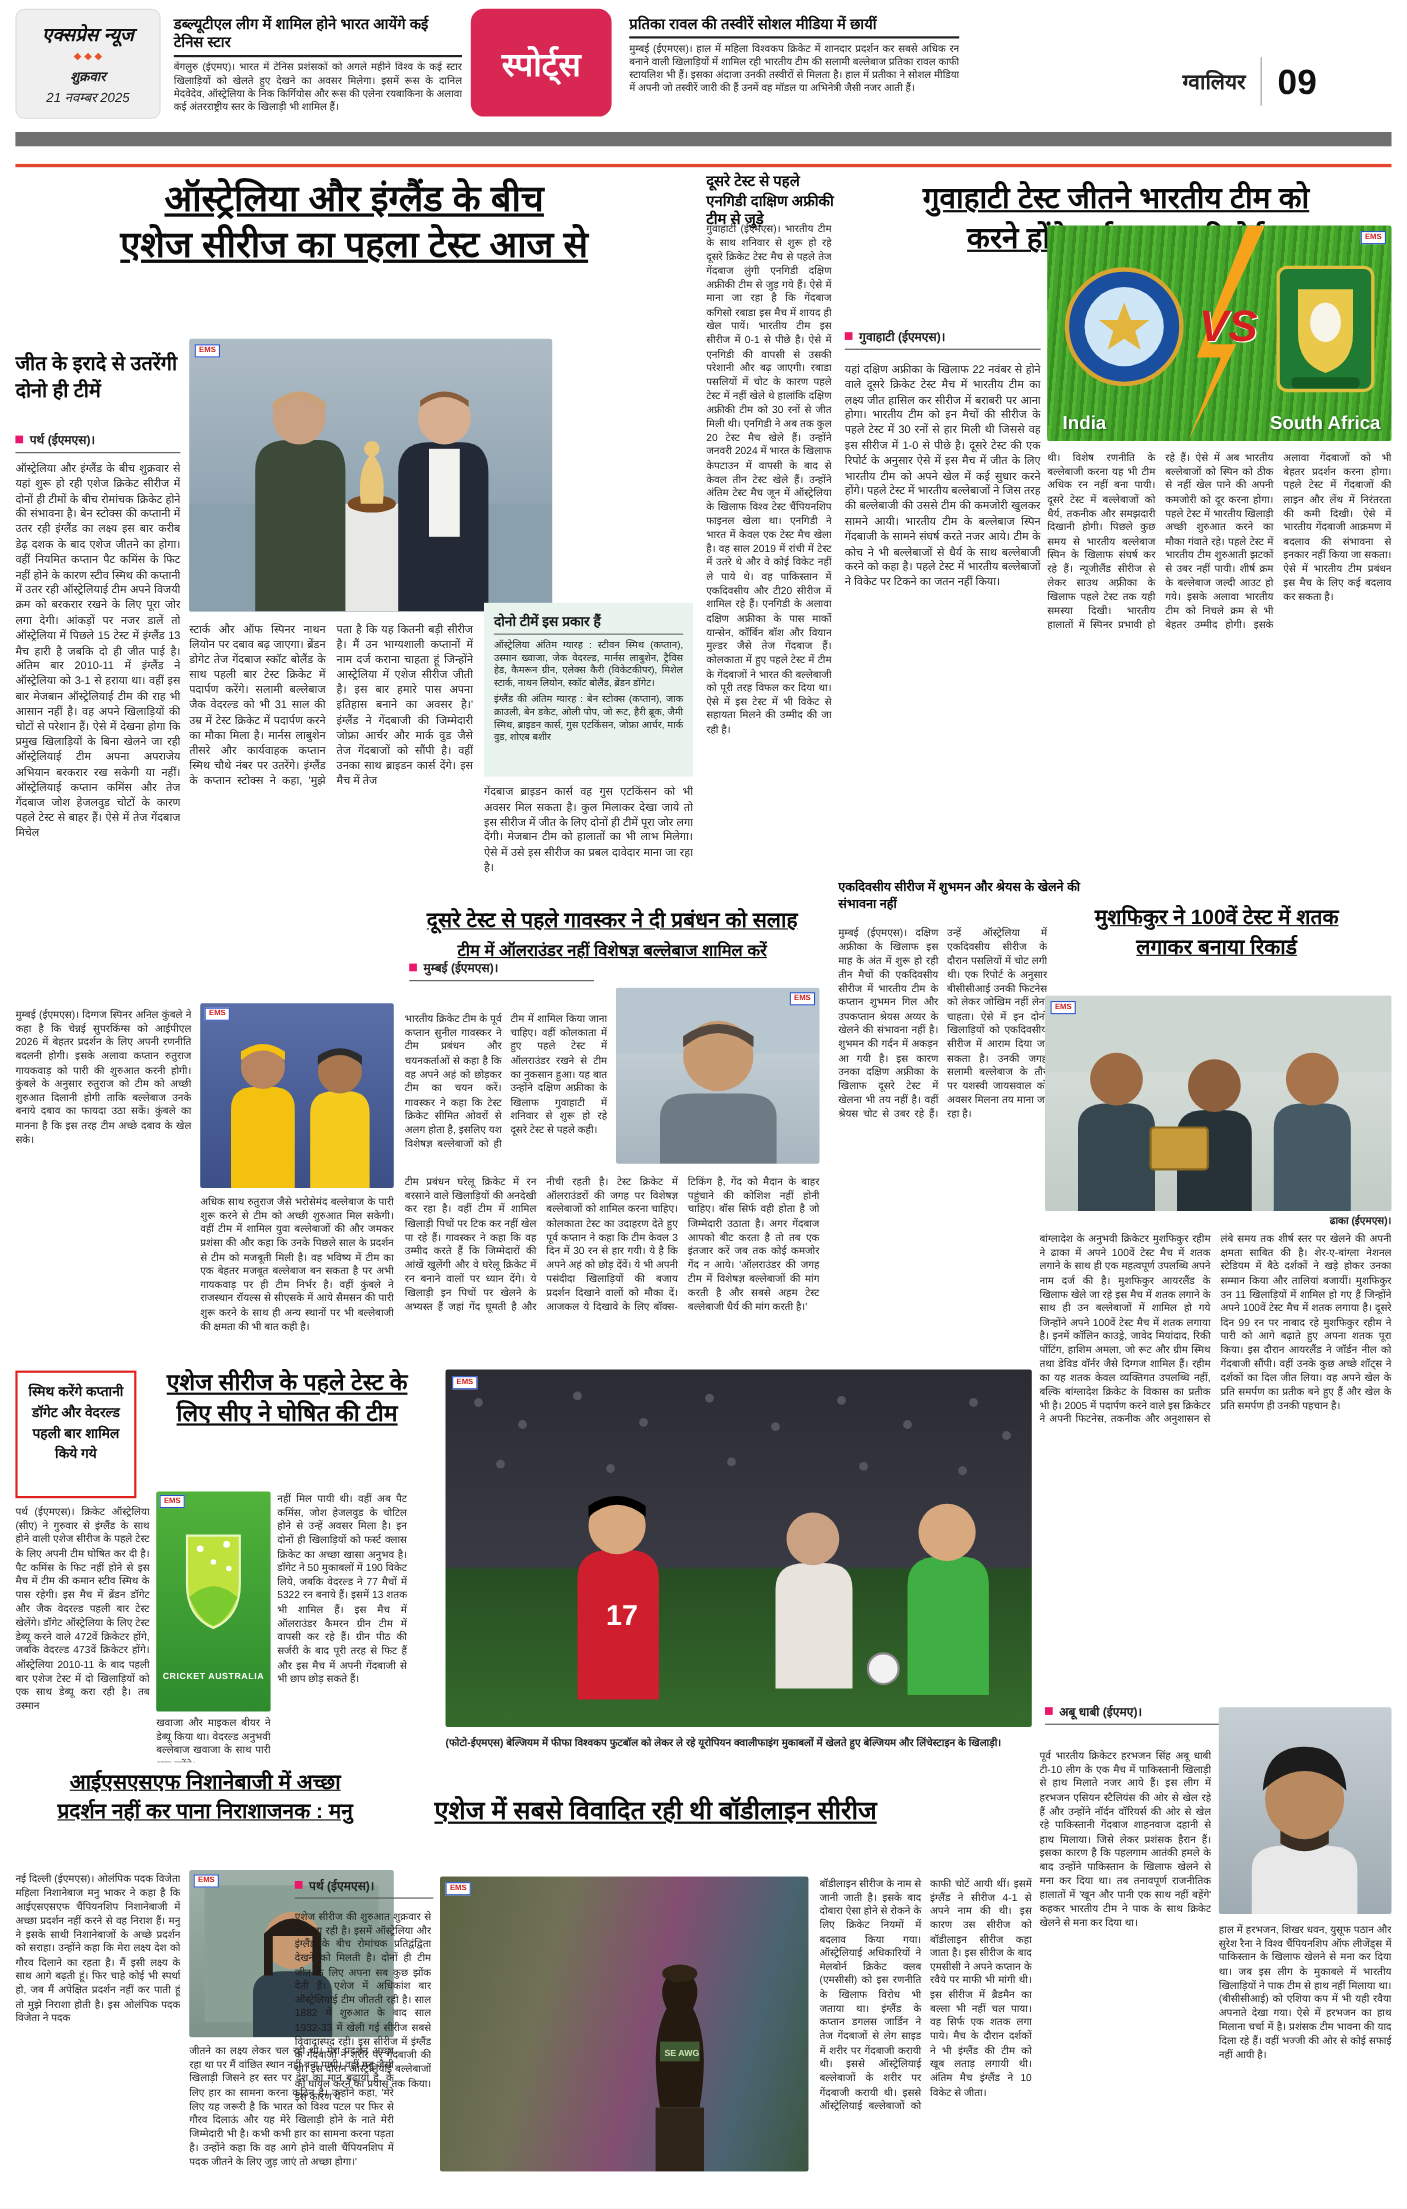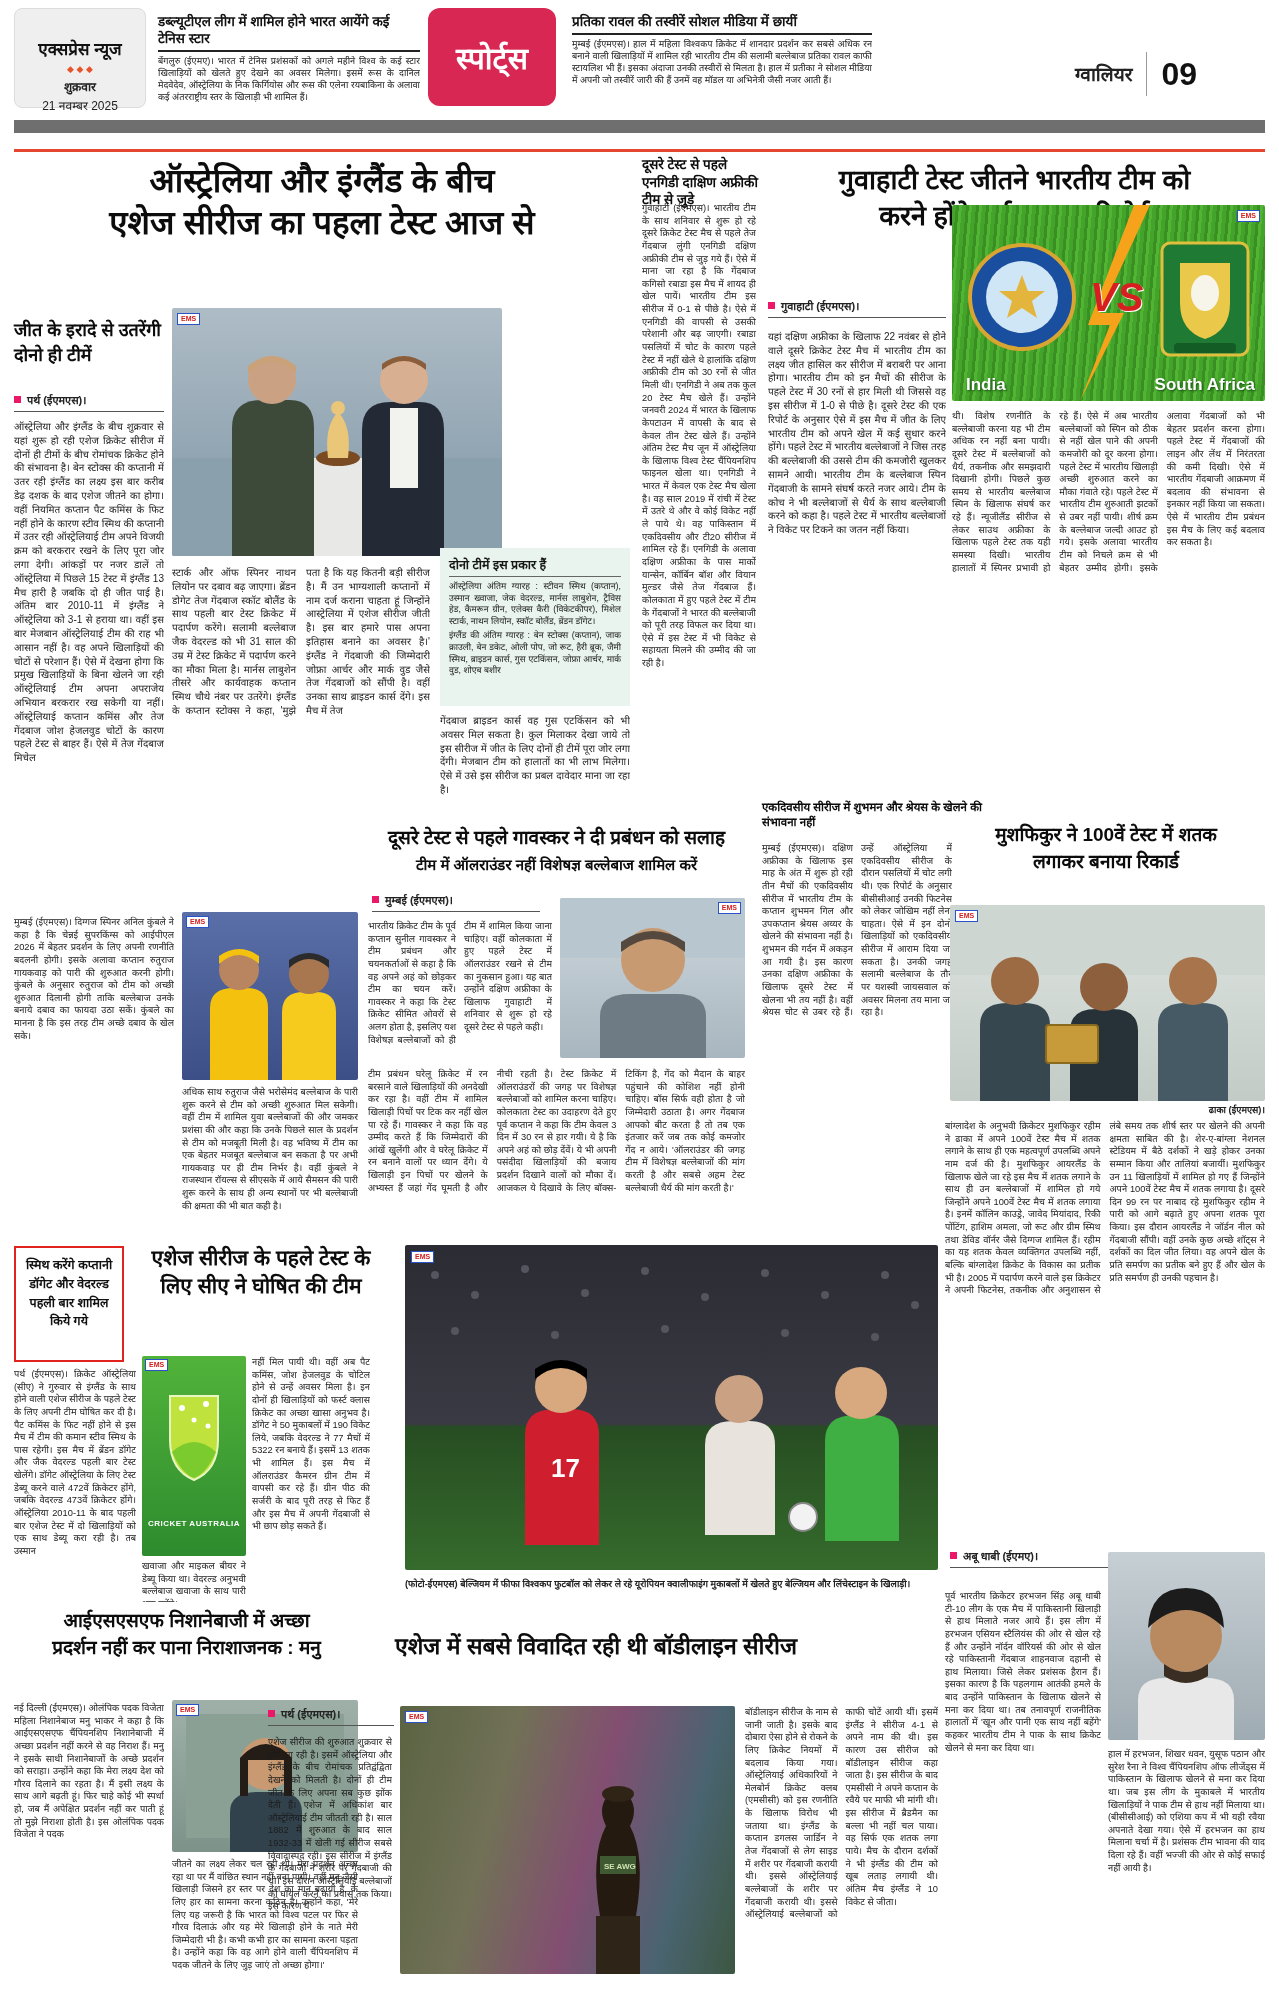--- a/index.html
+++ b/index.html
@@ -1,21 +1,21 @@
 <!DOCTYPE html>
 <html><head>
 <meta charset="utf-8">
 <style>
   html,body{margin:0;padding:0;background:#e9e9e9;}
   #page{position:relative;width:1279px;height:2008px;margin:0 auto;background:#ffffff;
         font-family:"Liberation Sans","DejaVu Sans",sans-serif;color:#161616;overflow:hidden;}
   .abs{position:absolute;}
   .bt{font-size:10px;line-height:1.38;text-align:justify;overflow:hidden;color:#1c1c1c;}
   .bt-s{font-size:9.3px;line-height:1.36;text-align:justify;overflow:hidden;color:#1c1c1c;}
-  .hl{font-weight:bold;color:#0c0c0c;text-align:center;line-height:1.25;}
+  .hl{font-weight:bold;color:#0c0c0c;text-align:center;line-height:1.25;text-decoration:underline;}
   .byline{font-size:11px;font-weight:bold;color:#222;border-bottom:1.5px solid #555;
           padding-bottom:4px;display:flex;align-items:center;gap:6px;}
   .bullet{width:7px;height:7px;background:#ec1769;display:inline-block;flex:0 0 auto;}
   .brief-h{font-size:13.5px;font-weight:bold;color:#111;border-bottom:2px solid #222;
            padding-bottom:2px;margin-bottom:4px;line-height:1.25;}
   .brief-b{font-size:9.2px;line-height:1.3;text-align:justify;overflow:hidden;color:#222;}
   .photo{overflow:hidden;border-radius:2px;}
   .ems{position:absolute;background:#fff;color:#d21d1d;font-size:7px;font-weight:bold;
        padding:1px 3px;border:1px solid #2a52c9;line-height:1.1;z-index:5;}
   .colwrap{column-gap:10px;}
@@ -24,21 +24,21 @@
   .teams-line{font-size:8.8px;line-height:1.32;text-align:justify;color:#222;margin-bottom:3px;}
   .redbox{border:2.5px solid #e0231e;box-sizing:border-box;padding:8px 4px;text-align:center;
           font-weight:bold;font-size:12.5px;line-height:1.5;color:#111;}
   .cap{font-size:9.3px;font-weight:bold;line-height:1.3;color:#222;}
 </style>
 </head>
 <body>
 
 <div id="page">
 
-  <div class="abs" style="left:14px;top:8px;width:132px;height:100px;background:#efefef;border:1px solid #dcdcdc;border-radius:8px;text-align:center;padding-top:28px;box-sizing:border-box;">
+  <div class="abs" style="left:14px;top:8px;width:132px;height:100px;background:#efefef;border:1px solid #dcdcdc;border-radius:8px;text-align:center;padding-top:10px;box-sizing:border-box;font-style:italic;">
     <div style="font-size:17px;font-weight:bold;color:#111;">एक्सप्रेस न्यूज</div>
     <div style="font-size:9px;color:#e8542a;margin:4px 0;">◆ ◆ ◆</div>
     <div style="font-size:12px;font-weight:bold;color:#222;">शुक्रवार</div>
     <div style="font-size:12px;color:#222;margin-top:2px;">21 नवम्बर 2025</div>
   </div>
 
   <div class="abs" style="left:158px;top:14px;width:262px;">
     <div class="brief-h">डब्ल्यूटीएल लीग में शामिल होने भारत आयेंगे कई टेनिस स्टार</div>
     <div class="brief-b" style="height:62px;">बेंगलुरु (ईएमए)। भारत में टेनिस प्रशंसकों को अगले महीने विश्व के कई स्टार खिलाड़ियों को खेलते हुए देखने का अवसर मिलेगा। इसमें रूस के दानिल मेदवेदेव, ऑस्ट्रेलिया के निक किर्गियोस और रूस की एलेना रयबाकिना के अलावा कई अंतरराष्ट्रीय स्तर के खिलाड़ी भी शामिल हैं।</div>
   </div>
@@ -146,21 +146,21 @@
       <path d="M100 168 L100 100 Q100 80 122 80 L134 80 Q154 80 154 100 L154 168 Z" fill="#f7ca1e"></path>
       <circle cx="127" cy="62" r="20" fill="#a8764f"></circle>
       <path d="M107 56 Q127 38 147 56 L147 48 Q127 34 107 48 Z" fill="#2b2b2b"></path>
     </svg>
   </div>
   <div class="abs bt-s" style="left:14px;top:916px;width:160px;height:324px;">मुम्बई (ईएमएस)। दिग्गज स्पिनर अनिल कुंबले ने कहा है कि चेन्नई सुपरकिंग्स को आईपीएल 2026 में बेहतर प्रदर्शन के लिए अपनी रणनीति बदलनी होगी। इसके अलावा कप्तान रुतुराज गायकवाड़ को पारी की शुरुआत करनी होगी। कुंबले के अनुसार रुतुराज को टीम को अच्छी शुरुआत दिलानी होगी ताकि बल्लेबाज उनके बनाये दबाव का फायदा उठा सकें। कुंबले का मानना है कि इस तरह टीम अच्छे दबाव के खेल सके।</div>
   <div class="abs bt-s" style="left:182px;top:1086px;width:176px;height:156px;">अधिक साथ रुतुराज जैसे भरोसेमंद बल्लेबाज के पारी शुरू करने से टीम को अच्छी शुरुआत मिल सकेगी। वहीं टीम में शामिल युवा बल्लेबाजों की और जमकर प्रशंसा की और कहा कि उनके पिछले साल के प्रदर्शन से टीम को मजबूती मिली है। वह भविष्य में टीम का एक बेहतर मजबूत बल्लेबाज बन सकता है पर अभी गायकवाड़ पर ही टीम निर्भर है। वहीं कुंबले ने राजस्थान रॉयल्स से सीएसके में आये सैमसन की पारी शुरू करने के साथ ही अन्य स्थानों पर भी बल्लेबाजी की क्षमता की भी बात कही है।</div>
 
   <div class="abs hl" style="left:368px;top:826px;width:377px;font-size:19px;">दूसरे टेस्ट से पहले गावस्कर ने दी प्रबंधन को सलाह</div>
   <div class="abs hl" style="left:368px;top:856px;width:377px;font-size:15px;font-weight:bold;">टीम में ऑलराउंडर नहीं विशेषज्ञ बल्लेबाज शामिल करें</div>
-  <div class="abs byline" style="left:372px;top:892px;width:168px;align-items:center;">
+  <div class="abs byline" style="left:372px;top:872px;width:168px;align-items:center;">
     <span class="bullet"></span>
     <span>मुम्बई (ईएमएस)।</span>
   </div>
   <div class="abs photo" style="left:560px;top:898px;width:185px;height:160px;background:linear-gradient(180deg,#cfd8de,#a8b6bf);">
     <span class="ems" style="right:4px;top:4px;">EMS</span>
     <svg width="185" height="160">
       <rect x="0" y="0" width="185" height="60" fill="#b7c6cf"></rect>
       <path d="M40 160 L40 118 Q40 96 70 96 L116 96 Q146 96 146 118 L146 160 Z" fill="#6e7b85"></path>
       <circle cx="93" cy="62" r="32" fill="#c79a72"></circle>
       <path d="M61 54 Q93 28 125 54 L125 44 Q93 22 61 44 Z" fill="#55493f"></path>

